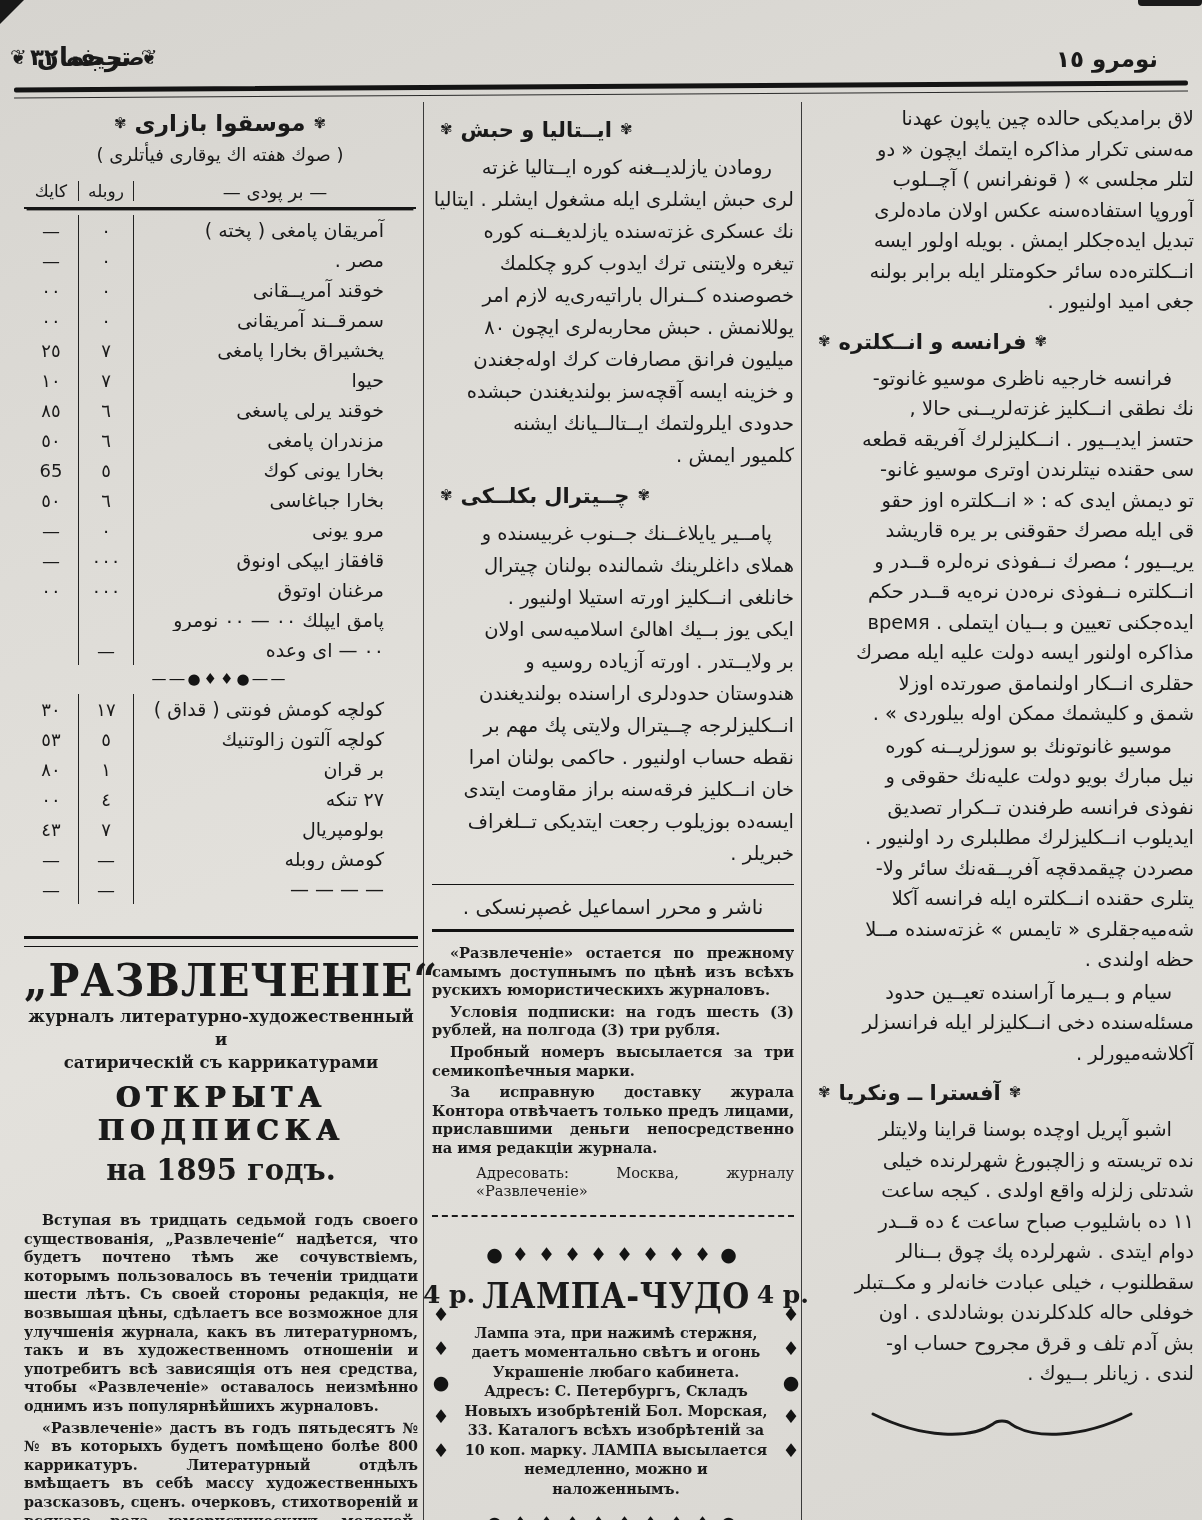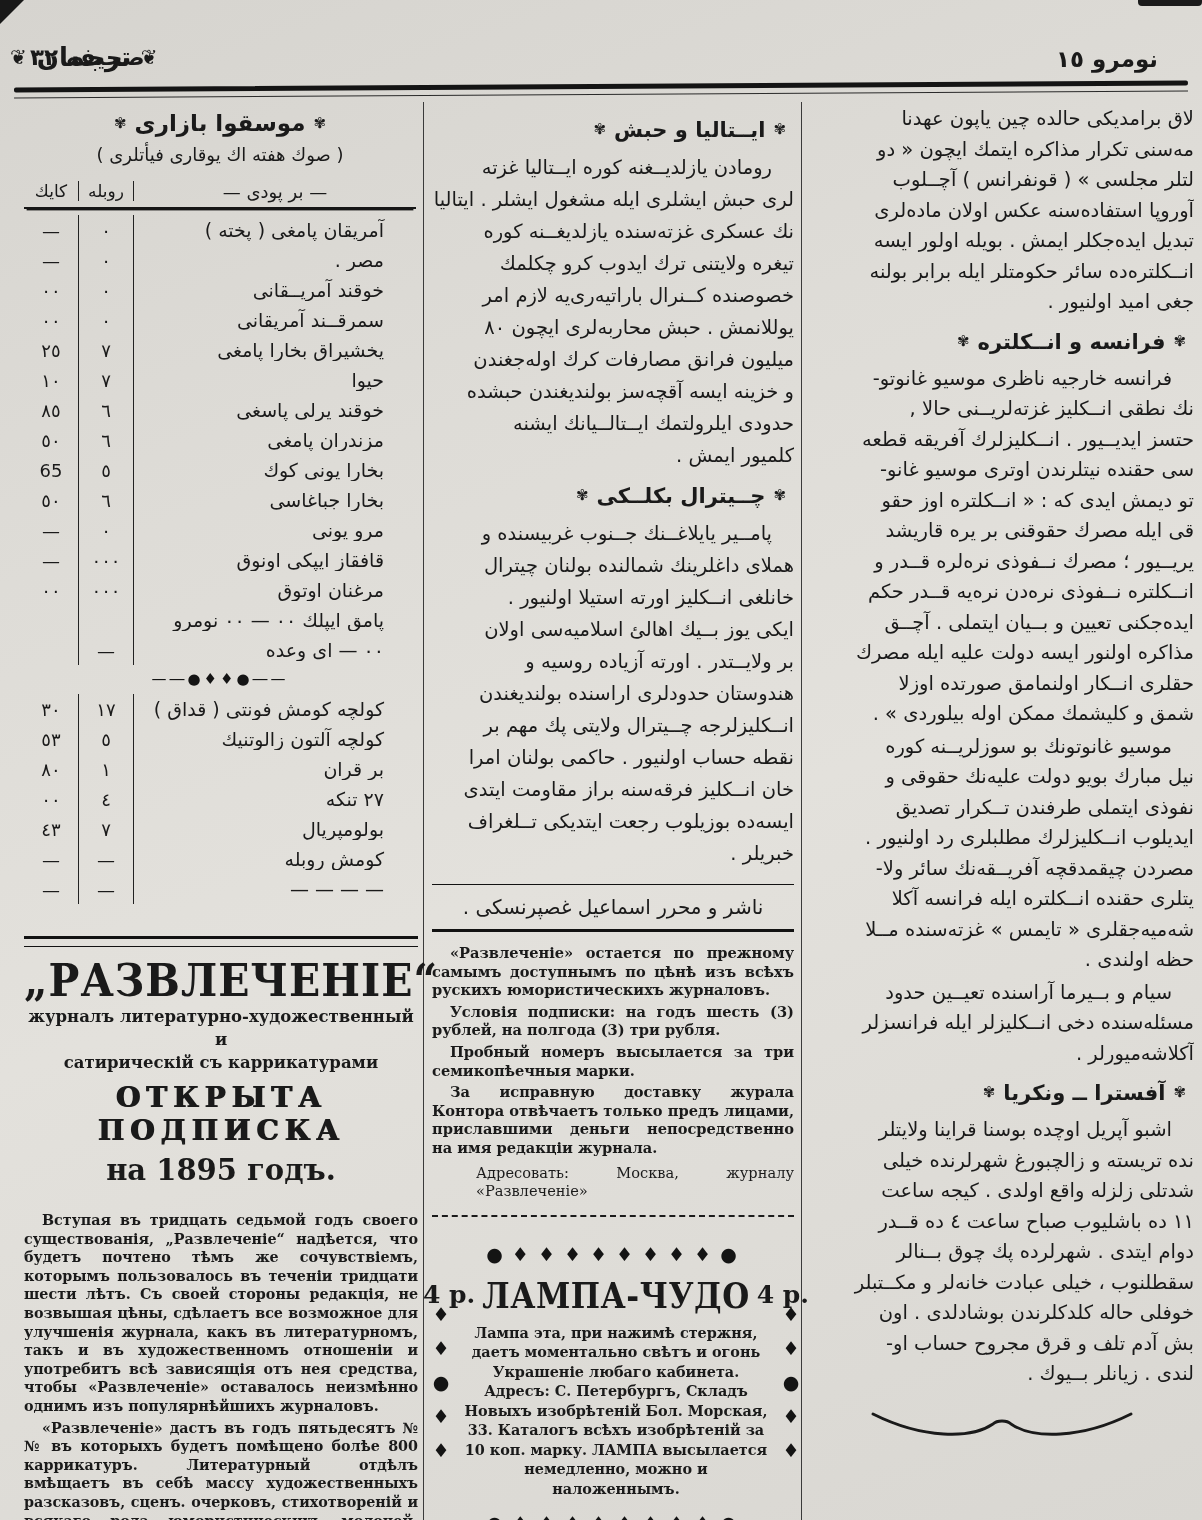--- a/index.html
+++ b/index.html
@@ -53,21 +53,21 @@
   .lrule{height:7px;border-top:3.2px solid #121212;border-bottom:1.6px solid #121212;margin-bottom:10px;}
   .razv-title{text-align:center;font-size:41px;font-weight:bold;letter-spacing:1px;transform:scaleY(1.08);}
   .razv-sub{text-align:center;font-size:16.5px;font-weight:bold;line-height:23px;}
   .razv-open{text-align:center;font-size:28px;font-weight:bold;letter-spacing:6px;margin-top:7px;text-shadow:1.2px 0 0 #1a1a1a;}
   .razv-year{text-align:center;font-size:29px;font-weight:bold;margin:6px 0 24px;}
   .rp{font-size:14.3px;line-height:18.6px;text-align:justify;font-weight:bold;margin:3px 0;text-indent:18px;}
   .rp.noindent{text-indent:0;}
 
   
   .col-mid{position:absolute;left:432px;top:106px;width:362px;}
-  .ahead{direction:rtl;text-align:right;font-weight:bold;font-size:21px;margin:12px 0 10px;}
+  .ahead{direction:rtl;text-align:left;font-weight:bold;font-size:21px;margin:12px 0 10px;}
   .aline{direction:rtl;text-align:right;font-size:19.5px;line-height:32px;white-space:nowrap;overflow:hidden;}
   .aline.first{padding-right:22px;}
   .noind .aline.first{padding-right:0;}
   .apara{margin-bottom:2px;}
   .thinrule{border-top:1.6px solid #121212;margin:14px 0 0;}
   .thickrule{border-top:3px solid #121212;margin:10px 0 12px;}
   .imprint{direction:rtl;text-align:center;font-size:20px;margin:10px 0 6px;}
   .mid-rus .rp{font-size:14.6px;}
   .addr{font-size:15.4px;font-weight:normal;margin-top:6px;text-indent:0;margin-left:44px;}
   .dashrule{border-top:2.4px dashed #1b1b1b;margin:14px 0 0;}
@@ -329,29 +329,29 @@
   <div class="arabic">
       <div class="apara">
         <div class="aline first">فرانسه خارجيه ناظرى موسيو غانوتو-</div>
         <div class="aline">نك نطقى انــكليز غزته‌لريــنى حالا ,</div>
         <div class="aline">حتسز ايديــيور . انــكليزلرك آفريقه قطعه</div>
         <div class="aline">سى حقنده نيتلرندن اوترى موسيو غانو-</div>
         <div class="aline">تو ديمش ايدى كه : « انــكلتره اوز حقو</div>
         <div class="aline">قى ايله مصرك حقوقنى بر يره قاريشد</div>
         <div class="aline">يريــيور ؛ مصرك نــفوذى نره‌لره قــدر و</div>
         <div class="aline">انــكلتره نــفوذى نره‌دن نره‌يه قــدر حكم</div>
-        <div class="aline">ايده‌جكنى تعيين و بــيان ايتملى . آچــق</div>
+        <div class="aline">ايده‌جكنى تعيين و بــيان ايتملى . время</div>
         <div class="aline">مذاكره اولنور ايسه دولت عليه ايله مصرك</div>
         <div class="aline">حقلرى انــكار اولنمامق صورتده اوزلا</div>
         <div class="aline">شمق و كليشمك ممكن اوله بيلوردى » .</div>
       </div>
       <div class="apara">
         <div class="aline first">موسيو غانوتونك بو سوزلريــنه كوره</div>
         <div class="aline">نيل مبارك بويو دولت عليه‌نك حقوقى و</div>
-        <div class="aline">نفوذى ايتملى طرفندن تــكرار تصديق</div>
+        <div class="aline">نفوذى فرانسه طرفندن تــكرار تصديق</div>
         <div class="aline">ايديلوب انــكليزلرك مطلبلرى رد اولنيور .</div>
         <div class="aline">مصردن چيقمدقچه آفريــقه‌نك سائر ولا-</div>
         <div class="aline">يتلرى حقنده انــكلتره ايله فرانسه آكلا</div>
         <div class="aline">شه‌ميه‌جقلرى « تايمس » غزته‌سنده مــلا</div>
         <div class="aline">حظه اولندى .</div>
       </div>
       <div class="apara">
         <div class="aline first">سيام و بــيرما آراسنده تعيــين حدود</div>
         <div class="aline">مسئله‌سنده دخى انــكليزلر ايله فرانسزلر</div>
         <div class="aline">آكلاشه‌ميورلر .</div>

